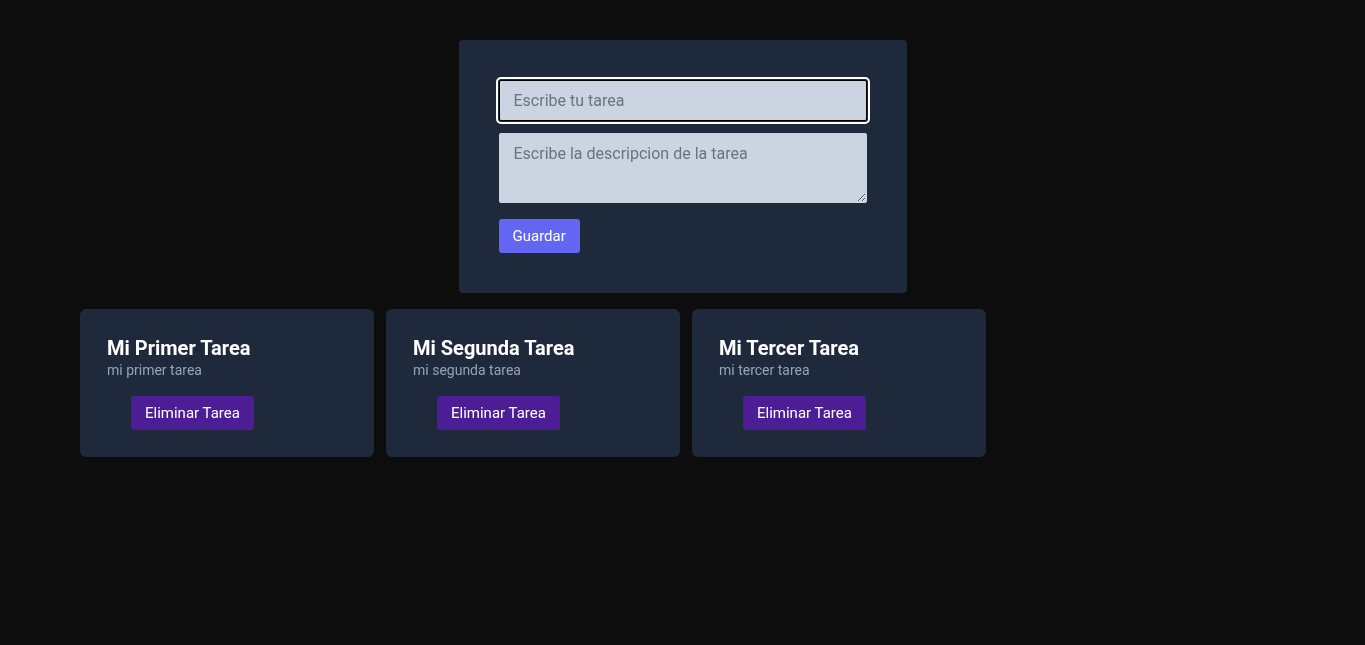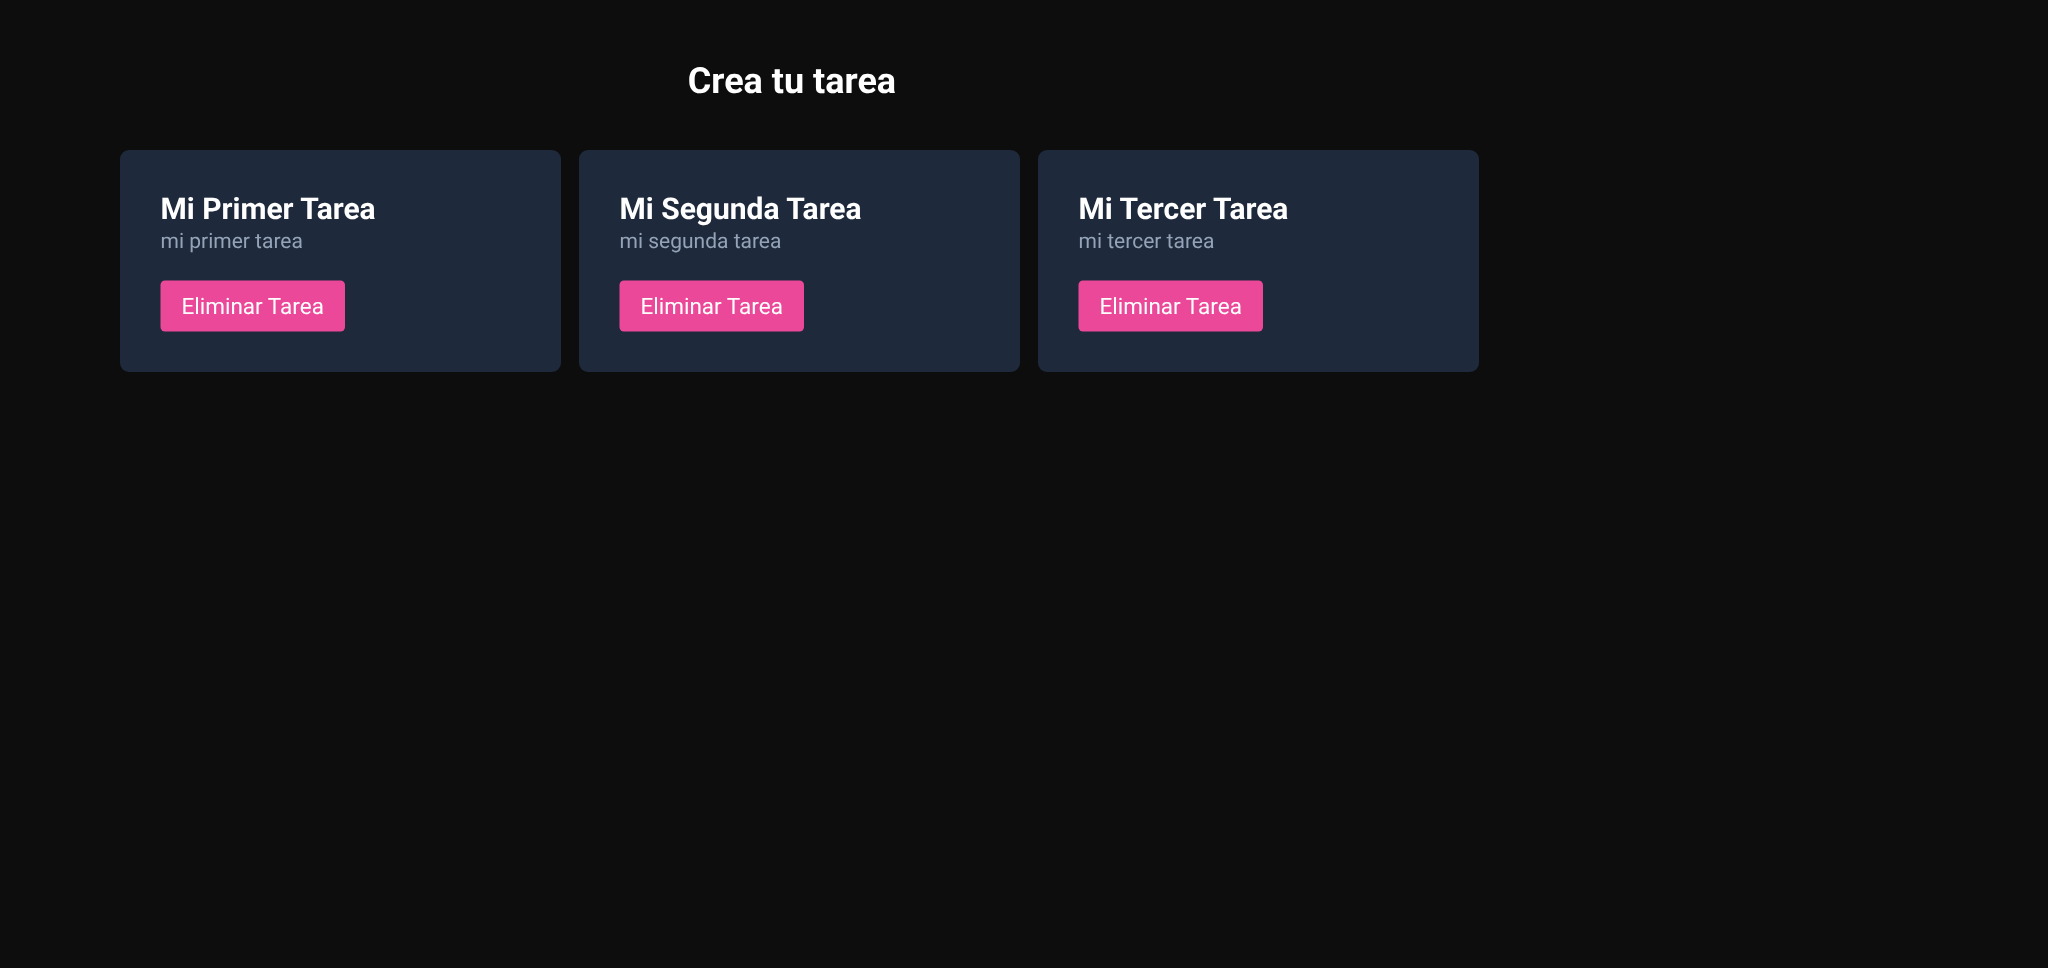--- a/index.html
+++ b/index.html
@@ -64,21 +64,22 @@
       padding: 8px 14px;
       font-size: 15px;
       cursor: pointer;
       font-family: inherit;
       color: #ffffff;
     }
     .btn-primary {
       background-color: #6366f1;
     }
     .btn-danger {
-      background-color: #ec4899;
+      background-color: #4c1d95;
+      margin-left: 24px;
     }
     .tasks-row {
       display: flex;
       gap: 12px;
       margin-top: 16px;
       padding-left: 80px;
     }
     .task-card {
       background-color: #1e293b;
       border-radius: 6px;
@@ -95,21 +96,25 @@
       font-size: 14px;
       color: #94a3b8;
       margin-bottom: 18px;
     }
   </style>
 </head>
 <body>
 
 <div class="form-wrapper">
   <div class="form-column">
-    <h1 class="page-title">Crea tu tarea</h1>
+    <div class="card">
+      <input type="text" class="form-control focused" autofocus="" placeholder="Escribe tu tarea" value="" style="">
+      <textarea class="form-control" placeholder="Escribe la descripcion de la tarea" style=""></textarea>
+      <button class="btn btn-primary">Guardar</button>
+    </div>
   </div>
 </div>
 
 <div class="tasks-row">
   <div class="task-card">
     <h3 class="task-title">Mi Primer Tarea</h3>
     <p class="task-desc">mi primer tarea</p>
     <button class="btn btn-danger">Eliminar Tarea</button>
   </div>
   <div class="task-card">

